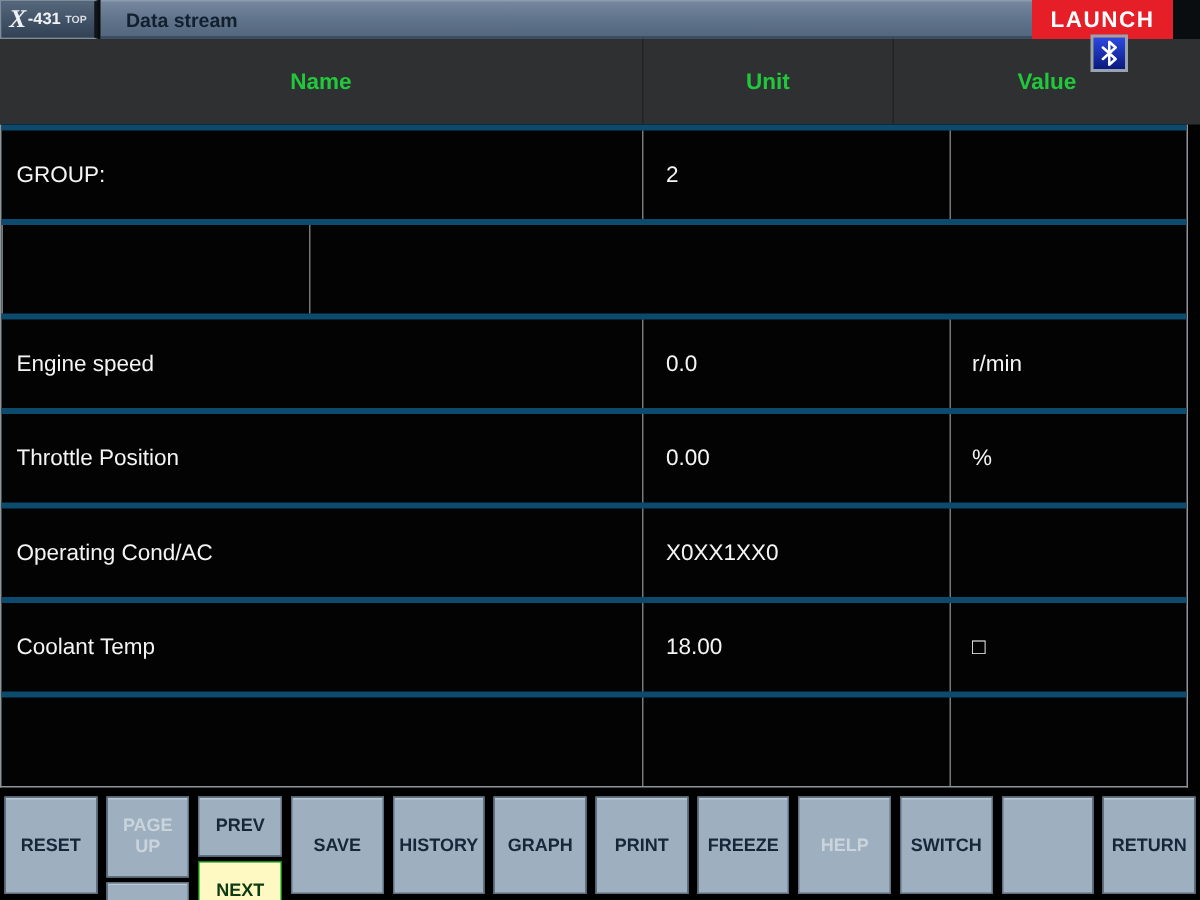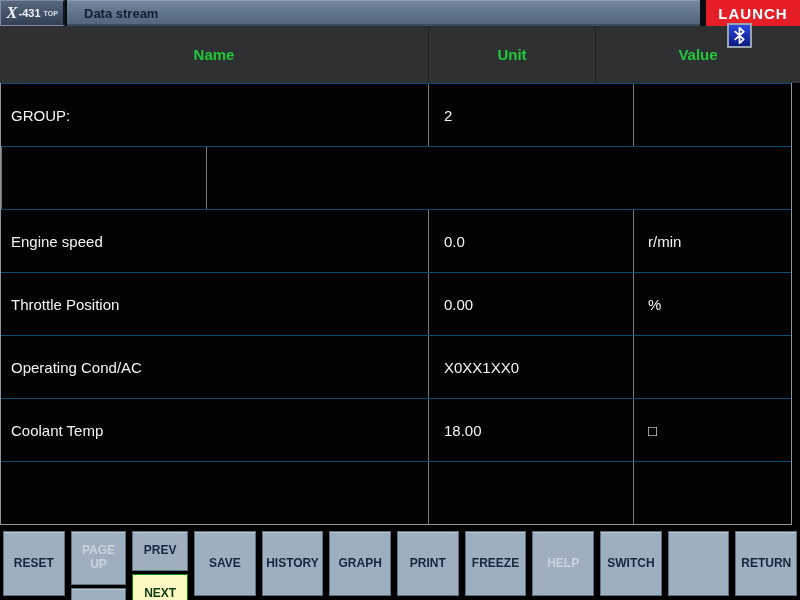--- a/index.html
+++ b/index.html
@@ -21,21 +21,21 @@
   .logo-num { font-weight:bold; font-size:11px; letter-spacing:0; }
   .logo-top { font-size:7px; font-weight:bold; margin-left:2px; color:#d7dde4; }
   .titlebar {
     position:absolute; left:67px; top:0; width:633px; height:26px;
     background:linear-gradient(#77899f 0%, #5f738b 50%, #51647b 100%);
     box-shadow:inset 0 -2px 0 #3c4d63, inset 0 1px 0 #8c9cb0;
     display:flex; align-items:center; padding-left:17px;
     color:#121f2e; font-size:13px; font-weight:bold;
   }
   .launch-badge {
-    position:absolute; left:706px; top:0; width:94px; height:26px;
+    position:absolute; left:688px; top:0; width:94px; height:26px;
     background:#e61e28; color:#ffffff; font-weight:bold; font-size:15px;
     letter-spacing:1px; display:flex; align-items:center; justify-content:center;
   }
   .bt-icon {
     position:absolute; left:727px; top:23px; width:25px; height:25px; z-index:6;
     background:linear-gradient(#2c49e2,#0a1a7e);
     border:2px solid #97a3ae; display:flex; align-items:center; justify-content:center;
   }
   
   .grid-header {
@@ -49,21 +49,21 @@
   .gh-name  { width:428px; }
   .gh-value { width:205px; border-left:1px solid #202224; }
   .gh-unit  { width:167px; border-left:1px solid #202224; }
   
   .table {
     position:absolute; left:0; top:83px; width:792px; height:442px;
     background:#030303;
     border-left:1px solid #8e949a; border-right:1px solid #8e949a;
     border-bottom:1px solid #8e949a;
   }
-  .trow { height:63px; display:flex; border-top:1px solid #0c4a6e; }
+  .trow { height:63px; display:flex; border-top:4px solid #0c4a6e; }
   .td {
     display:flex; align-items:center;
     color:#f4f4f4; font-size:15px; overflow:hidden; white-space:nowrap;
   }
   .td-name  { width:427px; padding-left:10px; }
   .td-value { width:205px; padding-left:15px; border-left:1px solid #75797d; }
   .td-unit  { width:158px; padding-left:14px; border-left:1px solid #75797d; }
   
   .toolbar {
     position:absolute; left:0; top:527px; width:800px; height:73px;

